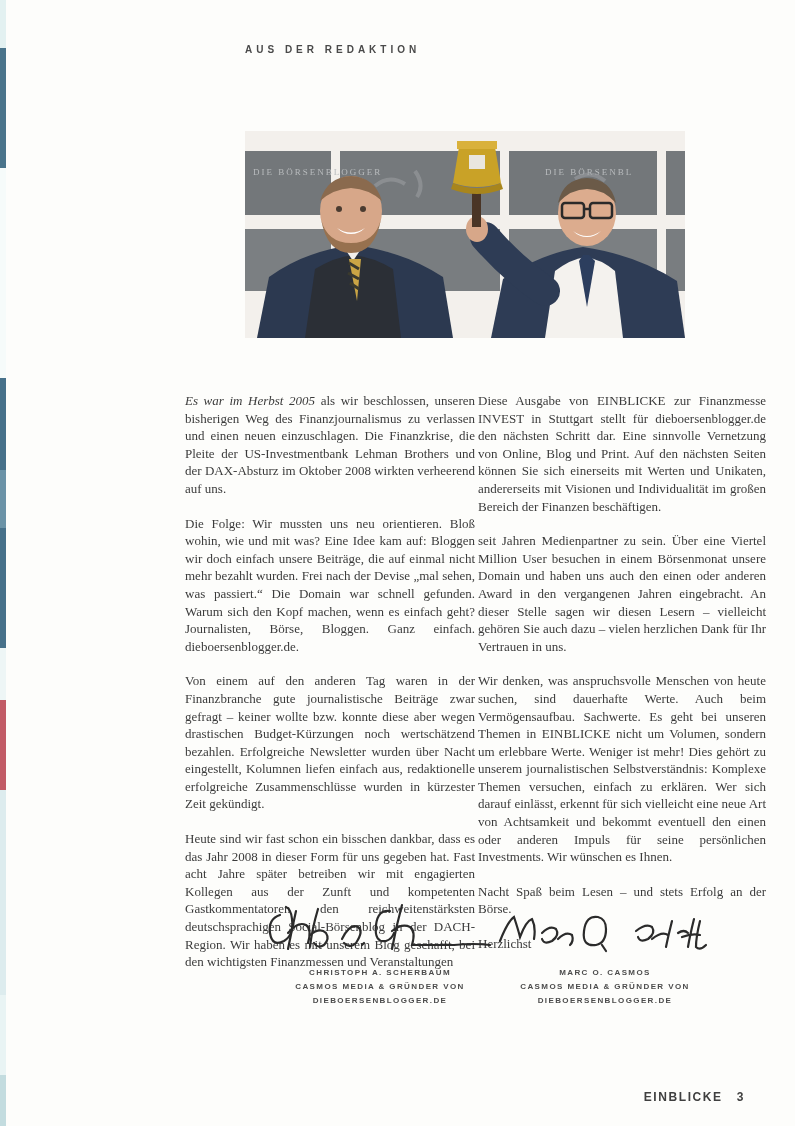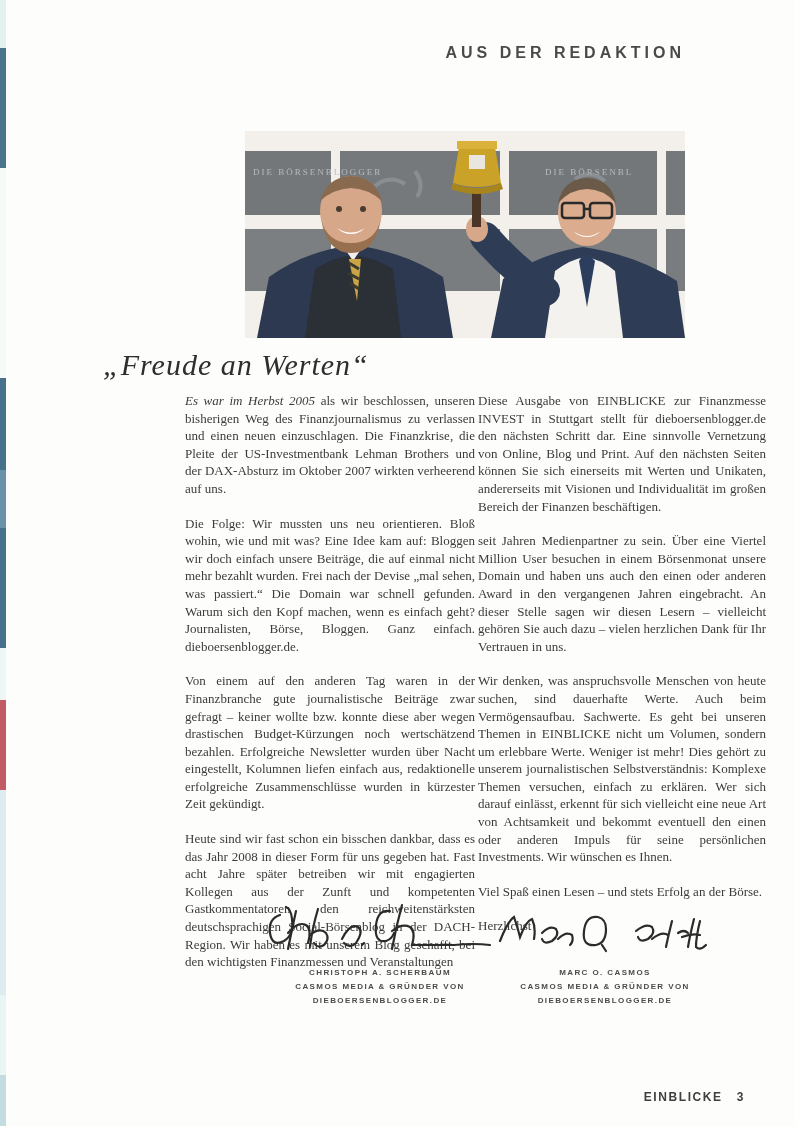--- a/index.html
+++ b/index.html
@@ -3,22 +3,22 @@
 <meta charset="utf-8">
 <style>
   html,body{margin:0;padding:0;}
   body{background:#e9e9e9;font-family:"Liberation Sans",sans-serif;}
   .page{
     position:relative;width:795px;height:1126px;margin:0 auto;
     background:#fdfdfb;overflow:hidden;color:#3d3d3d;
   }
   .edge-strip{position:absolute;left:0;top:0;width:6px;height:1126px;background:#f3f9f9;}
   .kicker{
-    position:absolute;left:245px;top:44px;width:440px;text-align:right;
-    font-size:16px;letter-spacing:4px;color:#4a4a4a;font-weight:bold;
+    position:absolute;left:245px;top:44px;width:440px;text-align:left;
+    font-size:10px;letter-spacing:4px;color:#4a4a4a;font-weight:bold;
   }
   .photo{
     position:absolute;left:245px;top:131px;width:440px;height:207px;overflow:hidden;background:#f4f1ed;
   }
   .headline{
     position:absolute;left:103px;top:348px;
     font-family:"Liberation Serif",serif;font-style:italic;
     font-size:30px;color:#2e2e2e;letter-spacing:1px;
   }
   .col{
@@ -122,34 +122,33 @@
         <g stroke="#2a2a2a" stroke-width="2.5" fill="none">
           <rect x="317" y="72" width="22" height="15" rx="3"></rect>
           <rect x="345" y="72" width="22" height="15" rx="3"></rect>
           <path d="M339 78 L345 78"></path>
         </g>
         <path d="M328 100 Q342 110 356 100 Q350 106 342 106 Q334 106 328 100 Z" fill="#fff"></path>
       </g>
     </svg>
   </div>
 
-  <div class="headline">„Freude an Werten“</div>
 
   <div class="col col-1">
-    <p><span class="lead-italic">Es war im Herbst 2005</span><span> als wir beschlossen, unseren bisherigen Weg des Finanzjournalismus zu verlassen und einen neuen einzuschlagen. Die Finanzkrise, die Pleite der US-Investmentbank Lehman Brothers und der DAX-Absturz im Oktober 2007 wirkten verheerend auf uns.</span></p>
+    <p><span class="lead-italic">Es war im Herbst 2005</span><span> als wir beschlossen, unseren bisherigen Weg des Finanzjournalismus zu verlassen und einen neuen einzuschlagen. Die Finanzkrise, die Pleite der US-Investmentbank Lehman Brothers und der DAX-Absturz im Oktober 2008 wirkten verheerend auf uns.</span></p>
     <p>Die Folge: Wir mussten uns neu orientieren. Bloß wohin, wie und mit was? Eine Idee kam auf: Bloggen wir doch einfach unsere Beiträge, die auf einmal nicht mehr bezahlt wurden. Frei nach der Devise „mal sehen, was passiert.“ Die Domain war schnell gefunden. Warum sich den Kopf machen, wenn es einfach geht? Journalisten, Börse, Bloggen. Ganz einfach. dieboersenblogger.de.</p>
     <p>Von einem auf den anderen Tag waren in der Finanzbranche gute journalistische Beiträge zwar gefragt – keiner wollte bzw. konnte diese aber wegen drastischen Budget-Kürzungen noch wertschätzend bezahlen. Erfolgreiche Newsletter wurden über Nacht eingestellt, Kolumnen liefen einfach aus, redaktionelle erfolgreiche Zusammenschlüsse wurden in kürzester Zeit gekündigt.</p>
     <p>Heute sind wir fast schon ein bisschen dankbar, dass es das Jahr 2008 in dieser Form für uns gegeben hat. Fast acht Jahre später betreiben wir mit engagierten Kollegen aus der Zunft und kompetenten Gastkommentatoren den reichweitenstärksten deutschsprachigen Social-Börsenblog in der DACH-Region. Wir haben es mit unserem Blog geschafft, bei den wichtigsten Finanzmessen und Veranstaltungen</p>
   </div>
 
   <div class="col col-2">
     <p>Diese Ausgabe von EINBLICKE zur Finanzmesse INVEST in Stuttgart stellt für dieboersenblogger.de den nächsten Schritt dar. Eine sinnvolle Vernetzung von Online, Blog und Print. Auf den nächsten Seiten können Sie sich einerseits mit Werten und Unikaten, andererseits mit Visionen und Individualität im großen Bereich der Finanzen beschäftigen.</p>
     <p>seit Jahren Medienpartner zu sein. Über eine Viertel Million User besuchen in einem Börsenmonat unsere Domain und haben uns auch den einen oder anderen Award in den vergangenen Jahren eingebracht. An dieser Stelle sagen wir diesen Lesern – vielleicht gehören Sie auch dazu – vielen herzlichen Dank für Ihr Vertrauen in uns.</p>
     <p>Wir denken, was anspruchsvolle Menschen von heute suchen, sind dauerhafte Werte. Auch beim Vermögensaufbau. Sachwerte. Es geht bei unseren Themen in EINBLICKE nicht um Volumen, sondern um erlebbare Werte. Weniger ist mehr! Dies gehört zu unserem journalistischen Selbstverständnis: Komplexe Themen versuchen, einfach zu erklären. Wer sich darauf einlässt, erkennt für sich vielleicht eine neue Art von Achtsamkeit und bekommt eventuell den einen oder anderen Impuls für seine persönlichen Investments. Wir wünschen es Ihnen.</p>
-    <p>Viel Spaß einen Lesen – und stets Erfolg an der Börse.</p>
+    <p>Nacht Spaß beim Lesen – und stets Erfolg an der Börse.</p>
     <p>Herzlichst</p>
   </div>
 
   <svg class="sig sig-left" width="250" height="78" viewBox="0 0 250 78">
     <g stroke="#2b2b2b" stroke-width="2.2" fill="none" stroke-linecap="round">
       <path d="M22 30 Q10 34 12 48 Q14 62 26 56 Q36 50 34 34 Q33 24 28 22"></path>
       <path d="M38 26 Q34 44 30 64 M30 48 Q40 36 48 40 Q54 44 50 58"></path>
       <path d="M60 24 Q54 44 52 62 M52 50 Q62 42 68 48 Q72 54 66 60 Q60 64 56 58"></path>
       <path d="M84 54 Q92 38 100 42 Q106 46 98 58 Q92 64 86 58 M104 60 L106 58"></path>
       <path d="M132 26 Q120 24 118 40 Q116 58 128 56 Q134 54 136 48"></path>

